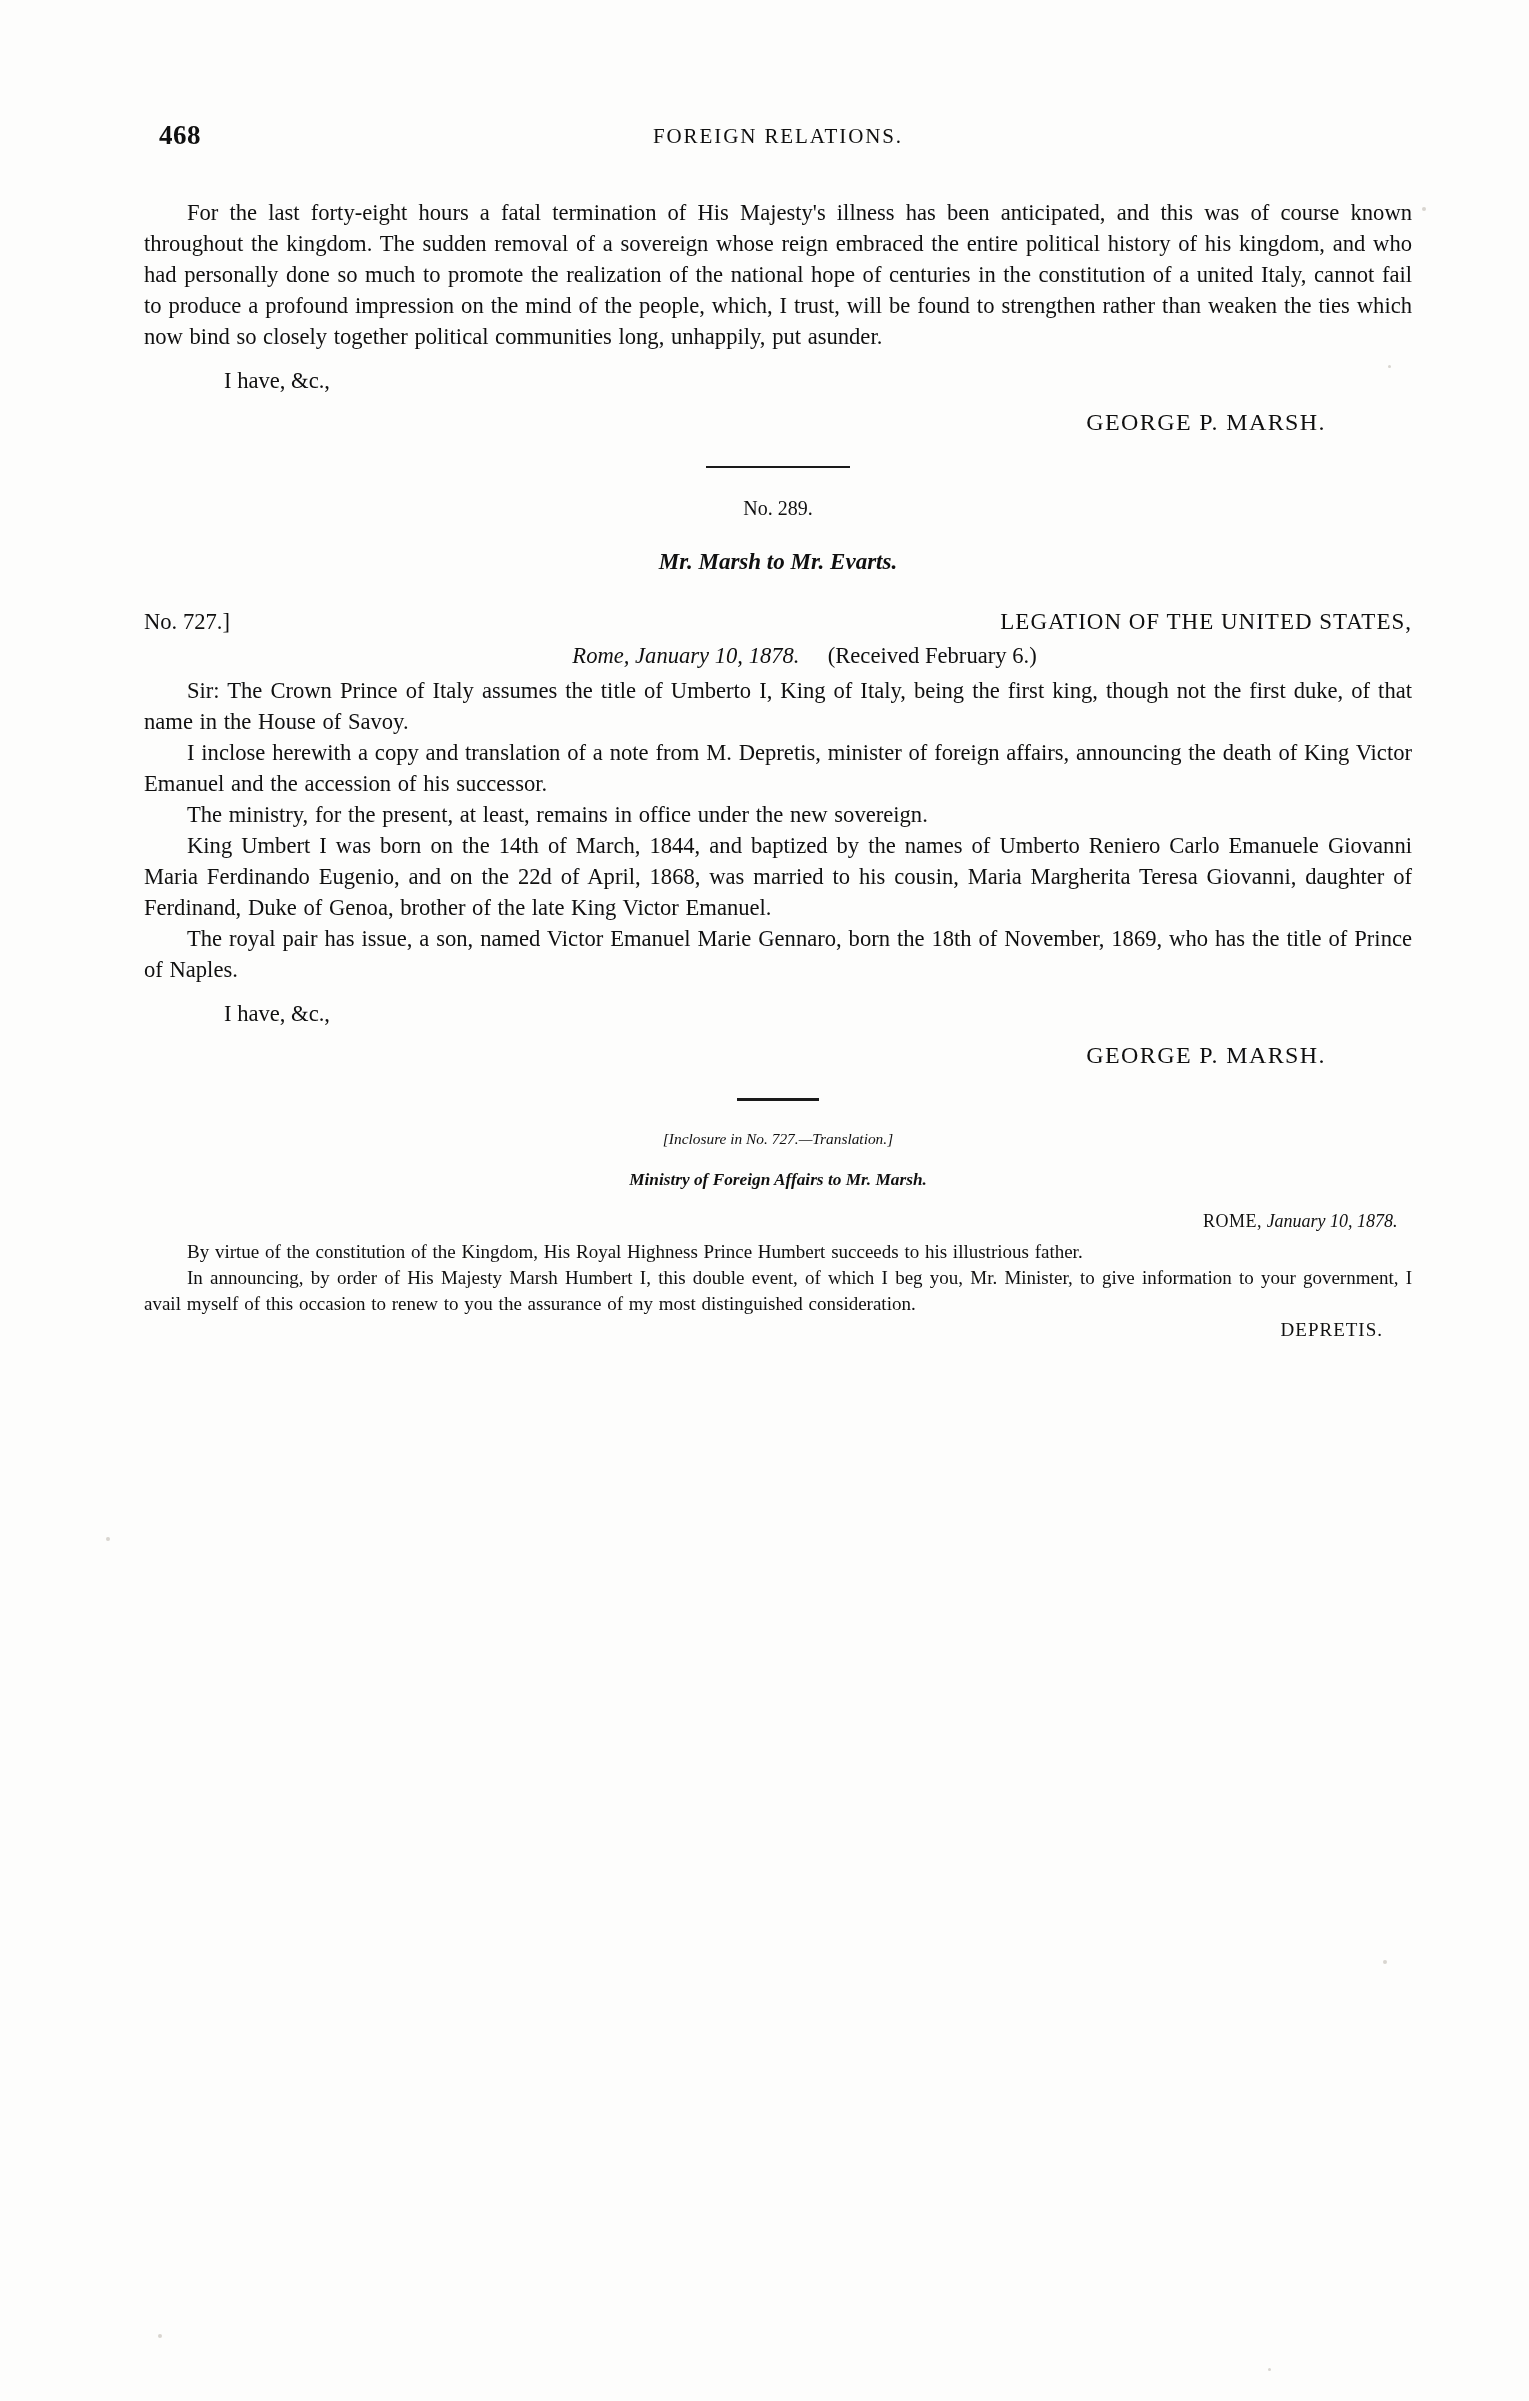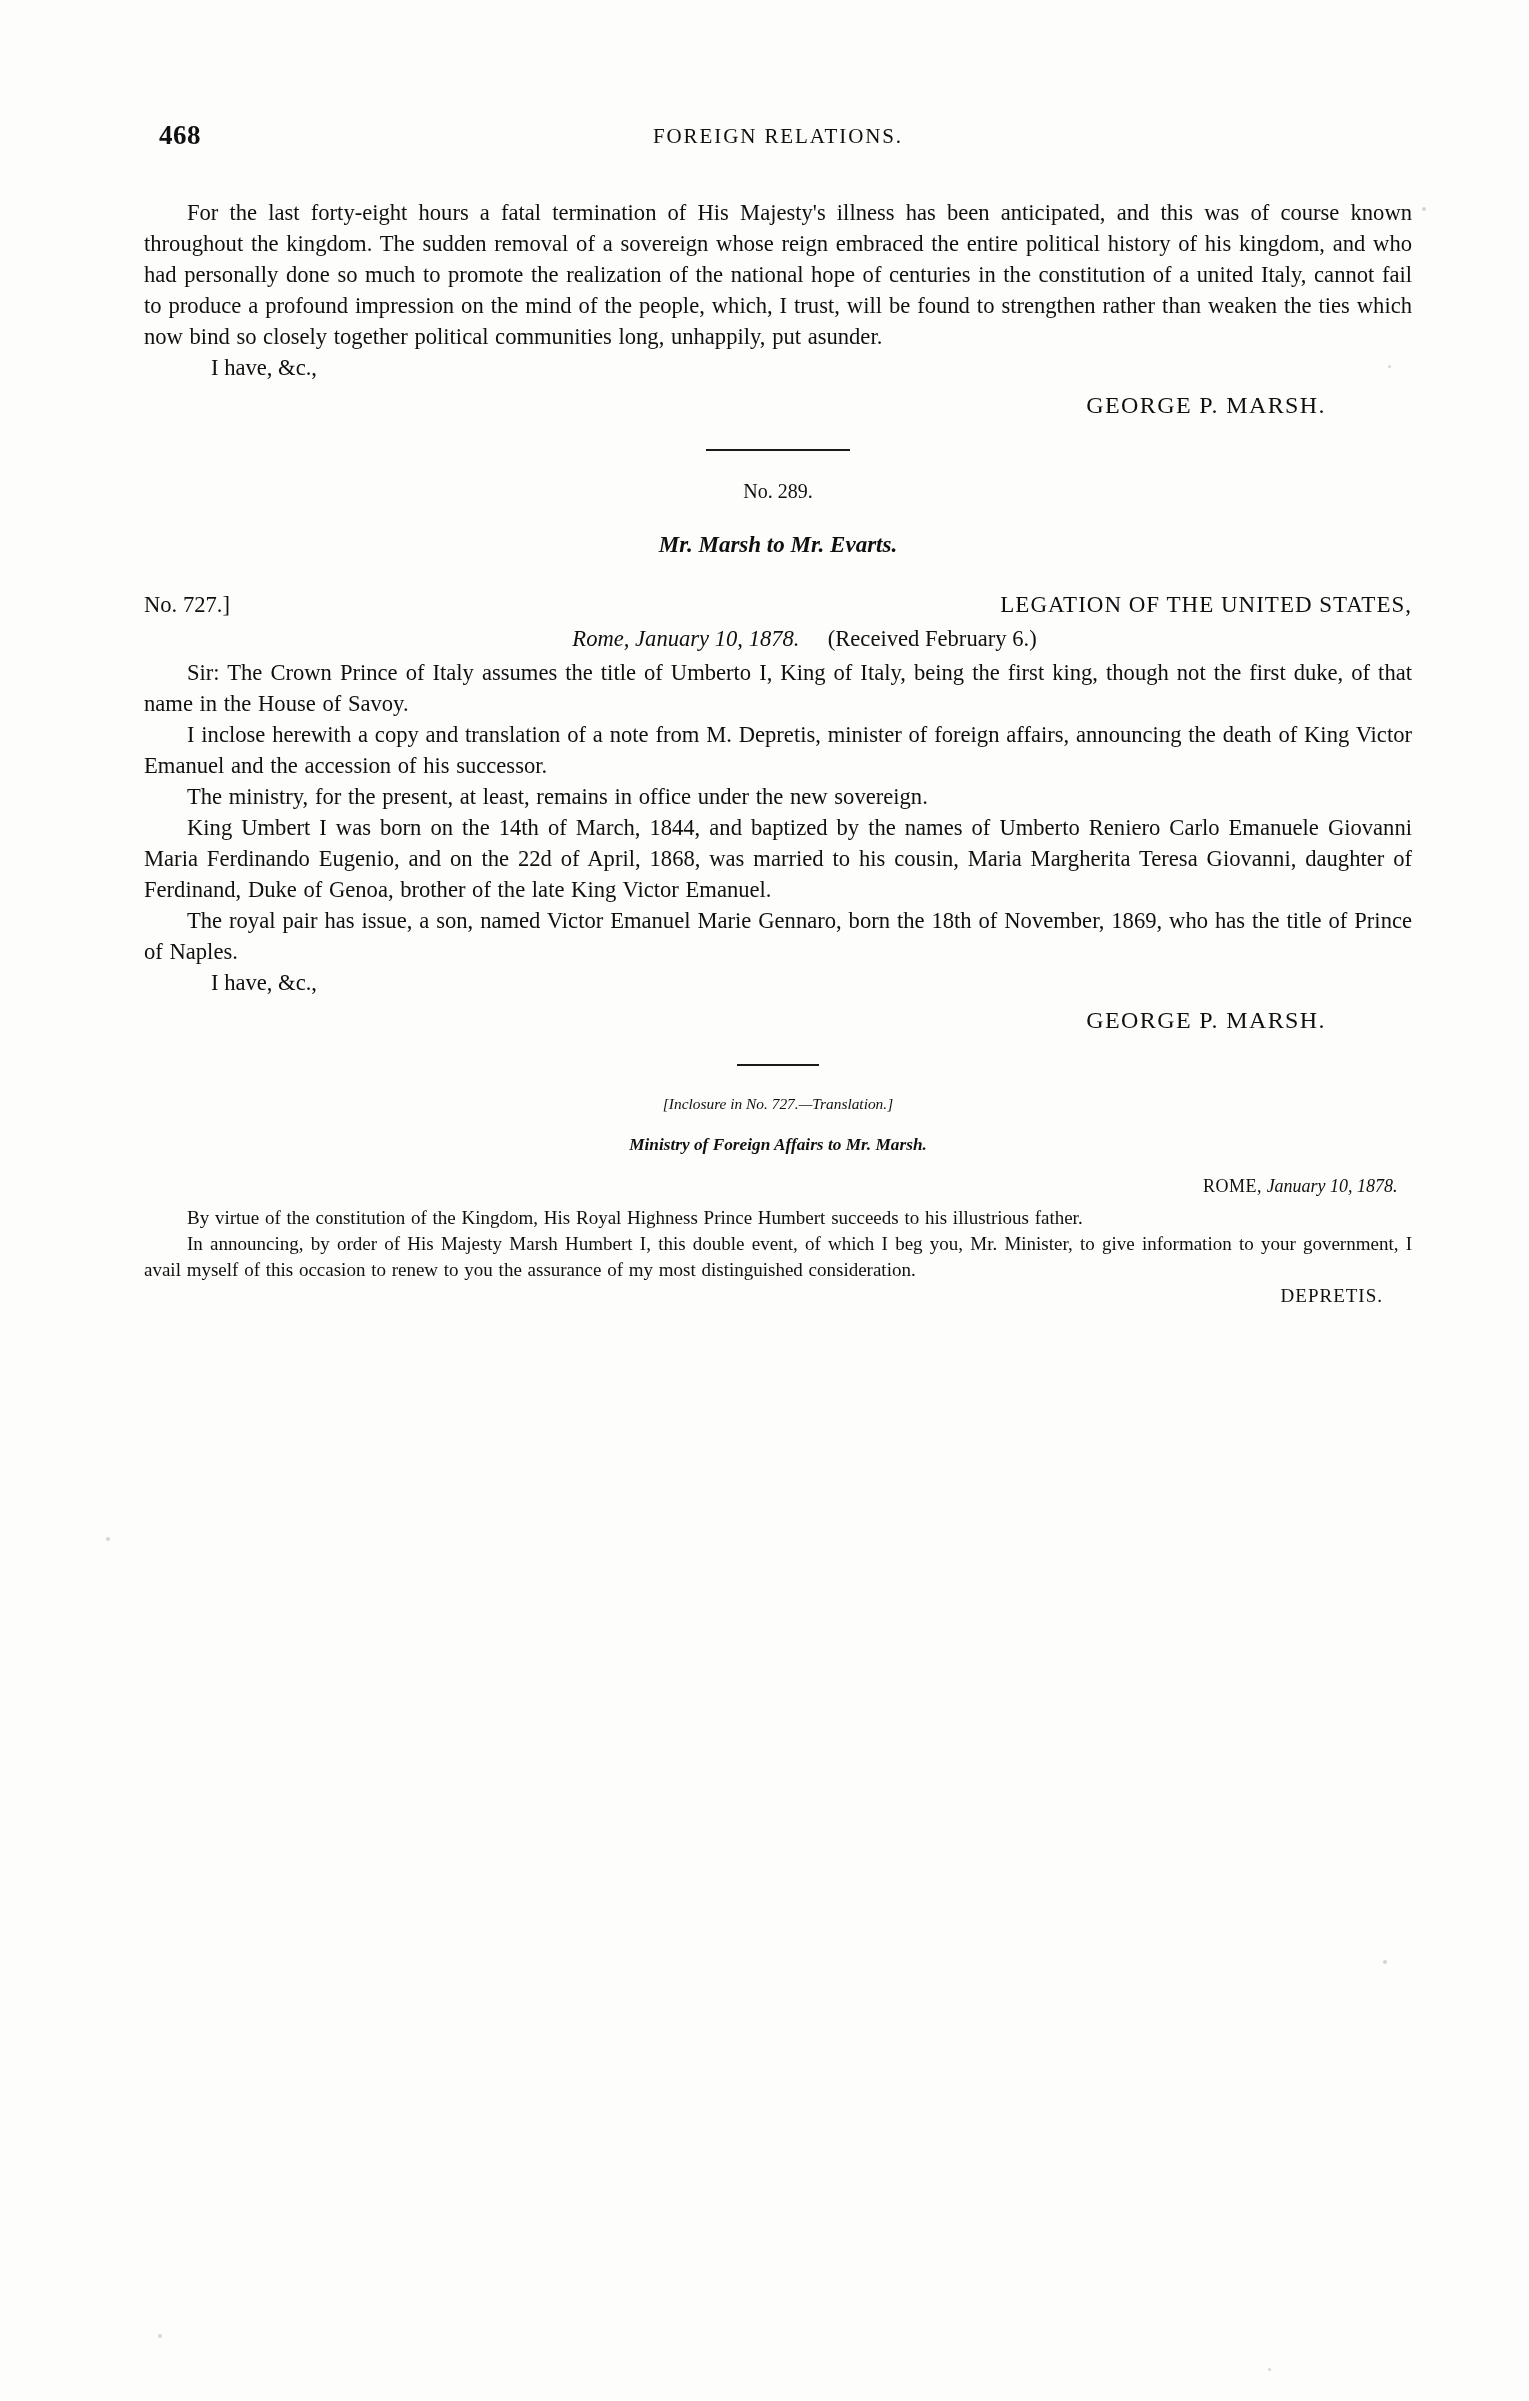--- a/index.html
+++ b/index.html
@@ -68,21 +68,21 @@
     font-size: 19px;
     line-height: 26px;
   }
   .sc {
     font-variant: small-caps;
   }
   .ihave {
     font-size: 22.6px;
     line-height: 31px;
     text-indent: 67px;
-    margin: 0;
+    margin: 13px;
   }
   .signature {
     font-size: 24px;
     letter-spacing: 1.4px;
     text-align: right;
     padding-right: 86px;
     margin-top: 8.6px;
     font-variant: small-caps;
     text-transform: uppercase;
   }

